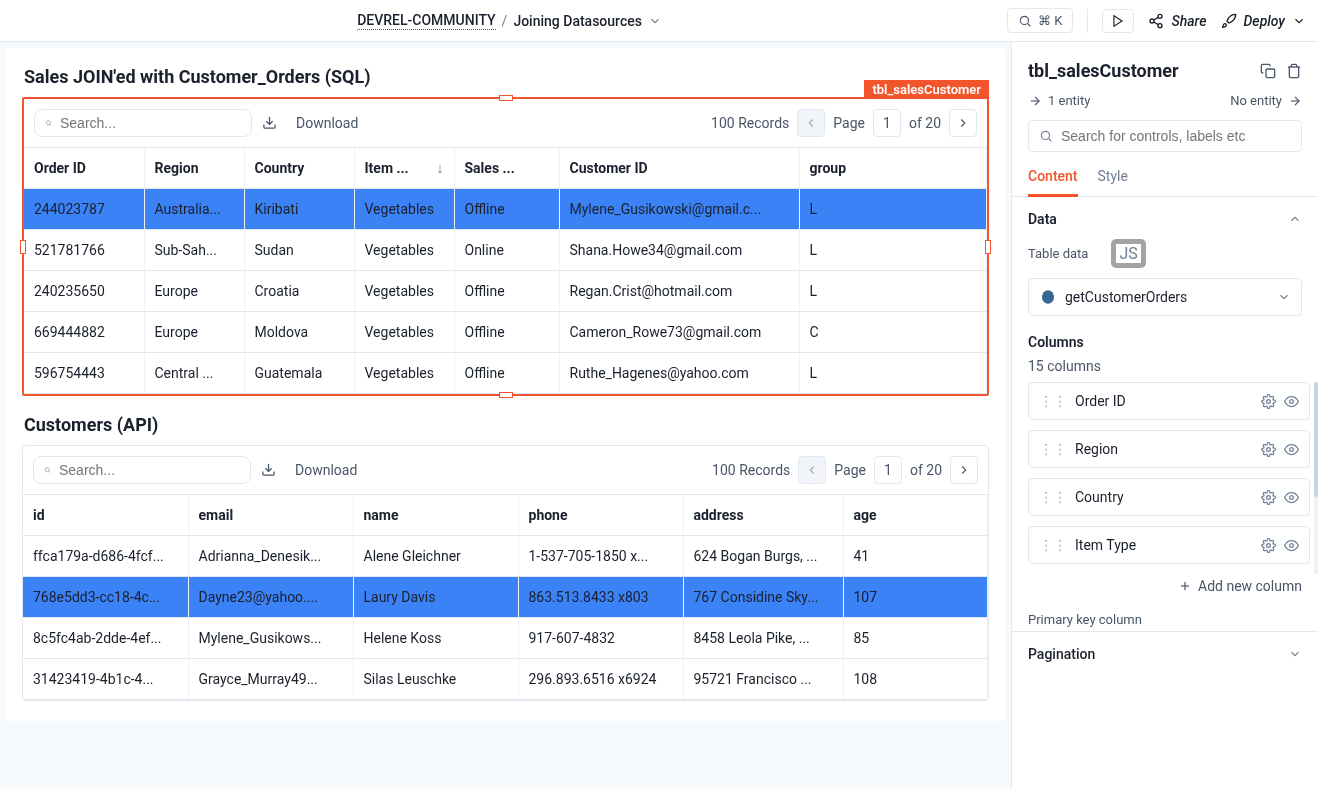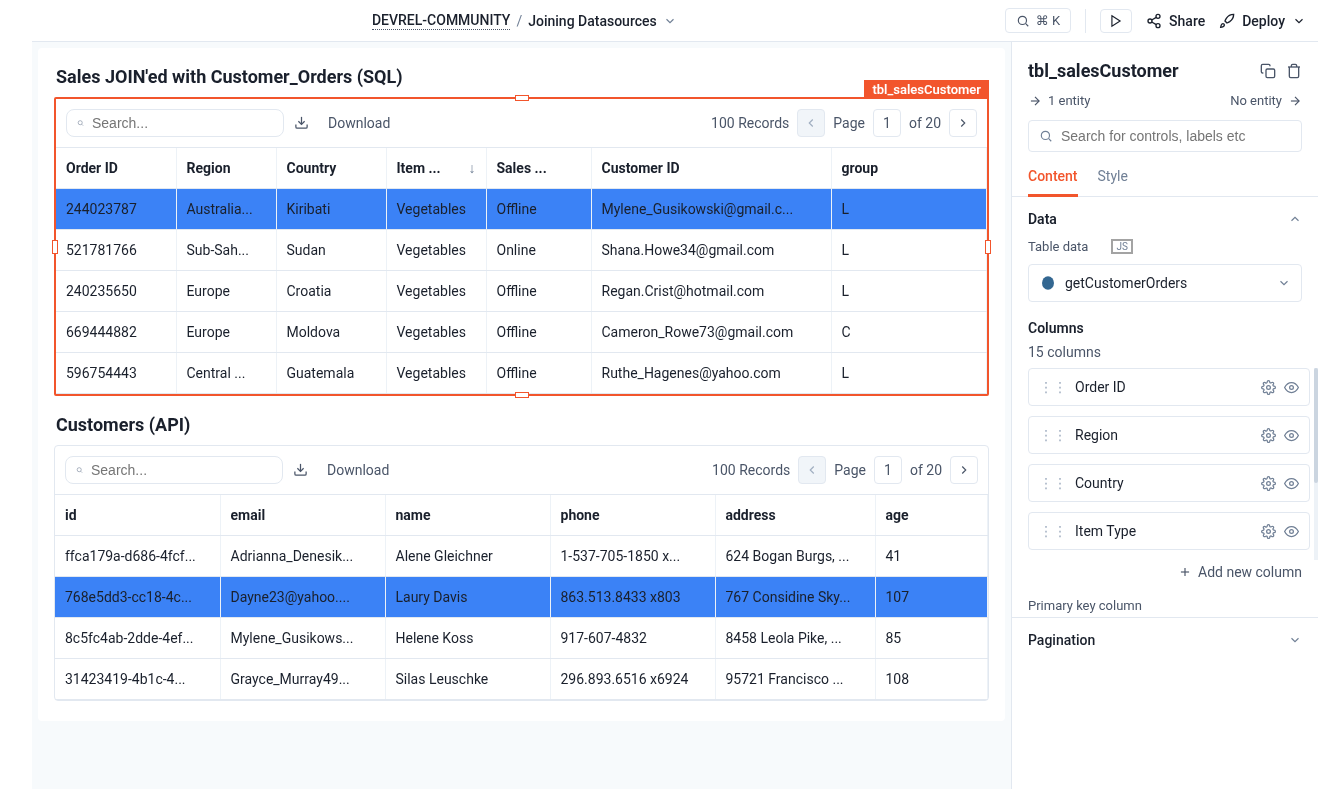--- a/index.html
+++ b/index.html
@@ -1,27 +1,27 @@
 <!DOCTYPE html>
 <html><head>
 <meta charset="utf-8">
 <style>
 * { margin: 0; padding: 0; box-sizing: border-box; }
 body { font-family: -apple-system, BlinkMacSystemFont, "Segoe UI", Roboto, sans-serif; font-size: 14px; color: #1a202c; background: #fff; }
-.app { display: flex; flex-direction: column; height: 789px; width: 1318px; padding-left: 32px; }
+.app { display: flex; flex-direction: column; height: 789px; width: 1318px; }
 
 
 .topbar { height: 42px; border-bottom: 1px solid #e2e8f0; display: flex; align-items: center; padding: 0 12px; }
 .topbar-center { flex: 1; display: flex; justify-content: center; align-items: center; gap: 6px; }
 .breadcrumb-proj { font-weight: 500; border-bottom: 1px dotted #4a5568; padding-bottom: 1px; }
 .breadcrumb-sep { color: #718096; }
 .breadcrumb-page { font-weight: 500; color: #1a202c; }
 .topbar-right { display: flex; align-items: center; gap: 14px; }
 .cmd-box { display: flex; align-items: center; gap: 6px; border: 1px solid #e2e8f0; border-radius: 4px; padding: 4px 10px; font-size: 13px; color: #4a5568; }
-.topbar-btn { display: flex; align-items: center; gap: 7px; font-size: 14px; font-weight: 500; cursor: pointer; }
+.topbar-btn { display: flex; align-items: center; gap: 7px; font-size: 14px; font-weight: 500; cursor: pointer; font-style: italic; }
 .small-icon-btn { border: 1px solid #e2e8f0; border-radius: 4px; padding: 4px 8px; display: flex; align-items: center; }
 .divider-v { width: 1px; height: 24px; background: #e2e8f0; }
 
 
 .main { flex: 1; display: flex; min-height: 0; }
 .canvas { flex: 1; padding: 6px; overflow: auto; background: #f7fafc; }
 .canvas-inner { background: #fff; border-radius: 4px; padding: 10px 4px; }
 .rpanel { width: 307px; border-left: 1px solid #e2e8f0; display: flex; flex-direction: column; overflow: auto; }
 
 
@@ -61,21 +61,21 @@
 .rp-row { display: flex; align-items: center; padding: 0 16px 8px; color: #4a5568; font-size: 13px; }
 .rp-row-spacer { flex: 1; }
 .rp-search { margin: 4px 16px 10px; border: 1px solid #e2e8f0; border-radius: 4px; padding: 7px 10px; display: flex; align-items: center; gap: 8px; }
 .rp-search input { border: none; outline: none; flex: 1; font-size: 14px; }
 .rp-tabs { display: flex; gap: 20px; padding: 0 16px; border-bottom: 1px solid #e2e8f0; }
 .rp-tab { padding: 6px 0 10px; font-size: 14px; color: #718096; cursor: pointer; }
 .rp-tab.active { color: #f2552c; font-weight: 500; border-bottom: 3px solid #f2552c; margin-bottom: -1px; }
 
 .rp-section-hdr { display: flex; align-items: center; padding: 14px 16px 8px; font-weight: 600; font-size: 14px; }
 .rp-label { padding: 4px 16px; font-size: 13px; color: #4a5568; display: flex; align-items: center; gap: 23px; }
-.js-badge { border: 2px solid #a3a3a3; border-radius: 0; font-size: 10px; padding: 0 3px; color: #718096; }
+.js-badge { border: 5px solid #a3a3a3; border-radius: 5px; font-size: 16px; padding: 0 3px; color: #718096; }
 .rp-select { margin: 6px 16px 12px; border: 1px solid #e2e8f0; border-radius: 4px; padding: 9px 10px; display: flex; align-items: center; gap: 8px; font-size: 14px; }
 .pg-icon { width: 18px; height: 18px; display: inline-flex; align-items: center; justify-content: center; }
 .rp-subhdr { padding: 6px 16px; font-weight: 600; font-size: 14px; }
 .rp-subtext { padding: 2px 16px 8px; font-size: 14px; color: #4a5568; }
 .col-list { padding: 0 8px 0 16px; position: relative; }
 .col-item { border: 1px solid #e2e8f0; border-radius: 4px; padding: 10px 10px; margin-bottom: 10px; display: flex; align-items: center; gap: 8px; font-size: 14px; }
 .drag-handle { color: #a0aec0; cursor: grab; }
 .col-item-spacer { flex: 1; }
 .col-act { color: #718096; cursor: pointer; }
 .scrollbar-track { position: absolute; right: 0; top: 0; bottom: 0; width: 4px; background: #edf2f7; }

